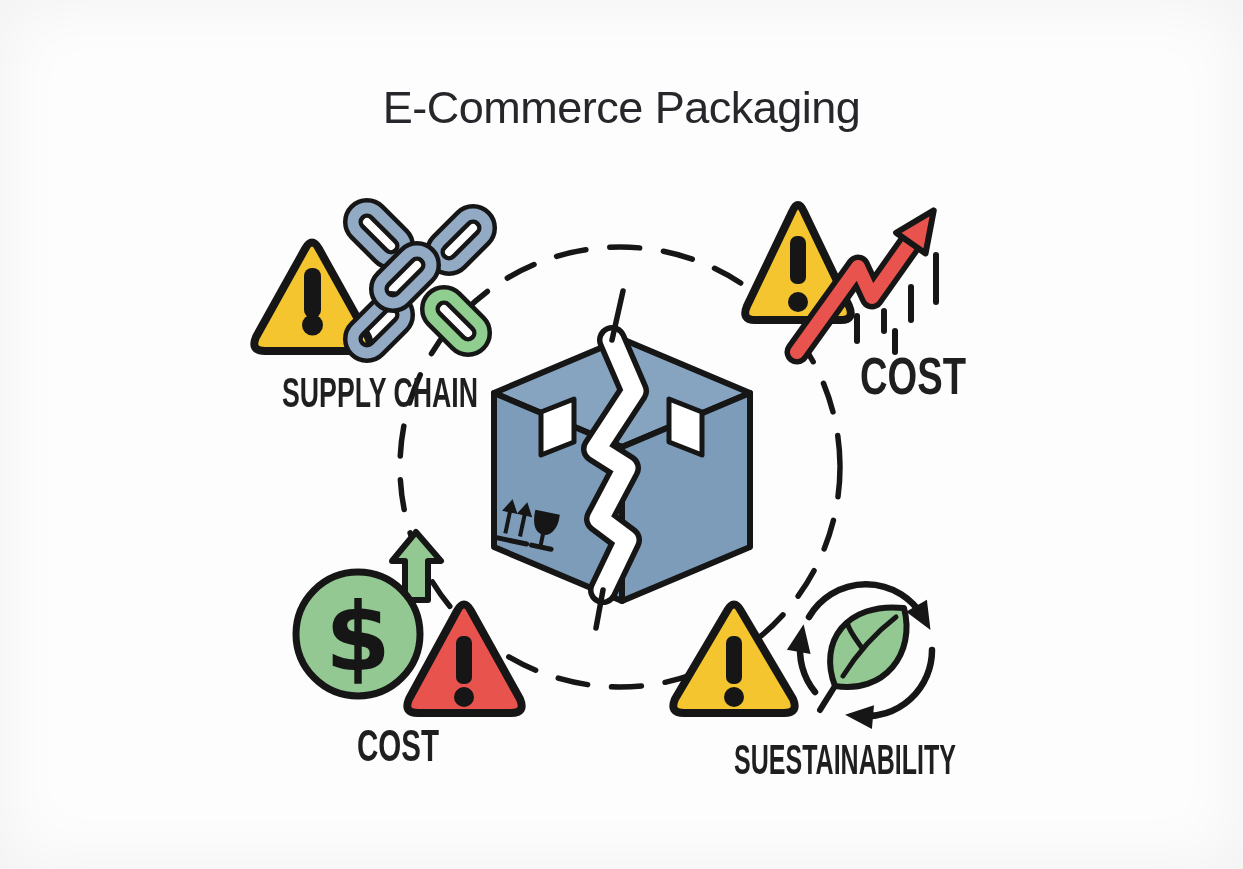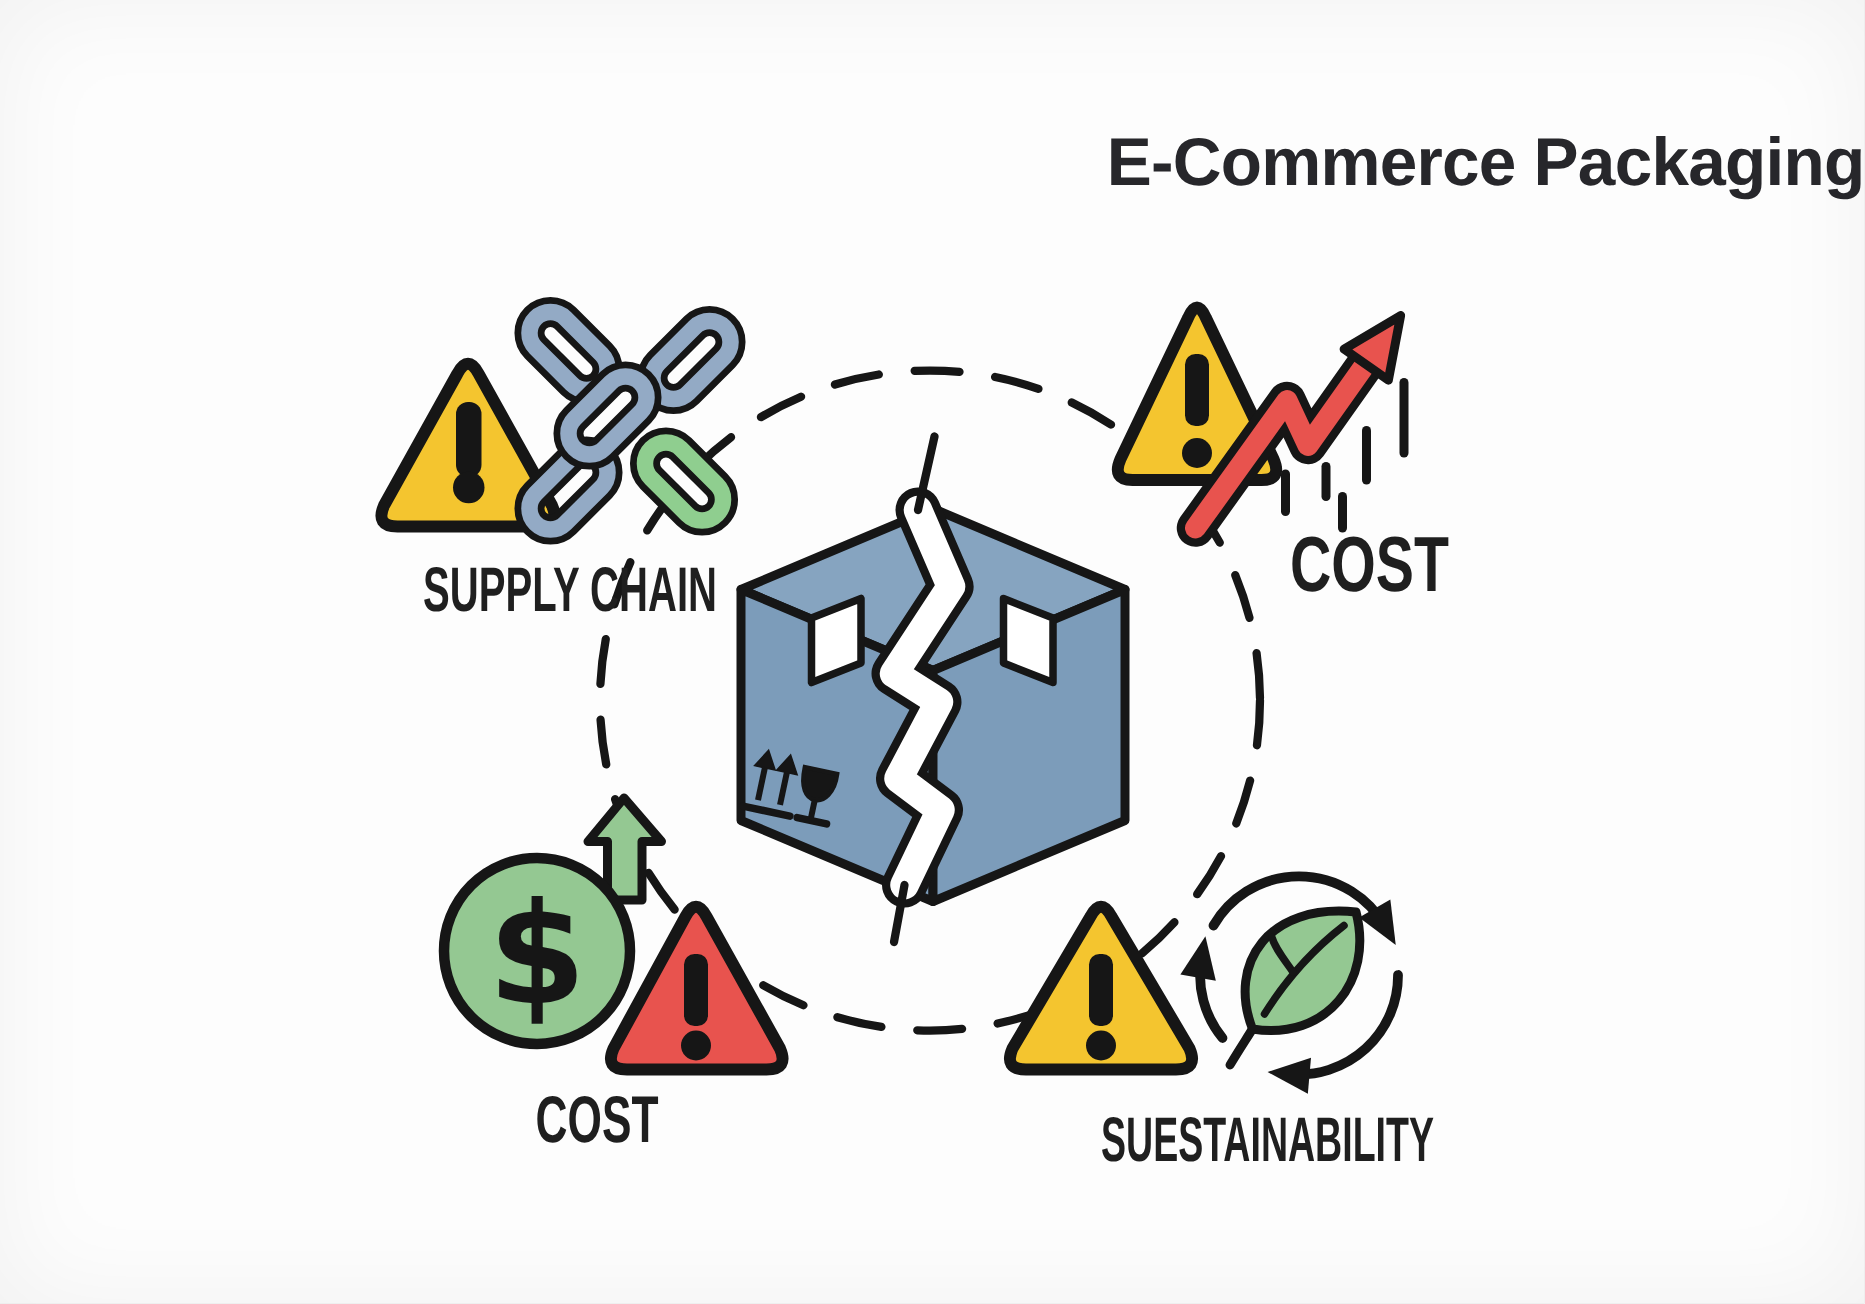--- a/index.html
+++ b/index.html
@@ -8,23 +8,23 @@
     width:1243px;height:869px;
     margin:0 auto;
     background:#FDFDFD;
     overflow:hidden;
     box-shadow:inset 0 0 70px rgba(0,0,0,0.05);
     font-family:"Liberation Sans", sans-serif;
   }
   .page-title{
     position:absolute;
     left:0;right:0;top:82px;
-    text-align:right;
+    text-align:center;
     font-size:45px;
-    font-weight:700;
+    font-weight:400;
     letter-spacing:-0.5px;
     color:#27272B;
   }
   svg{position:absolute;left:0;top:0;}
   .label{
     font-family:"Liberation Sans", sans-serif;
     font-weight:700;
     fill:#1F1F1F;
   }
 </style>

